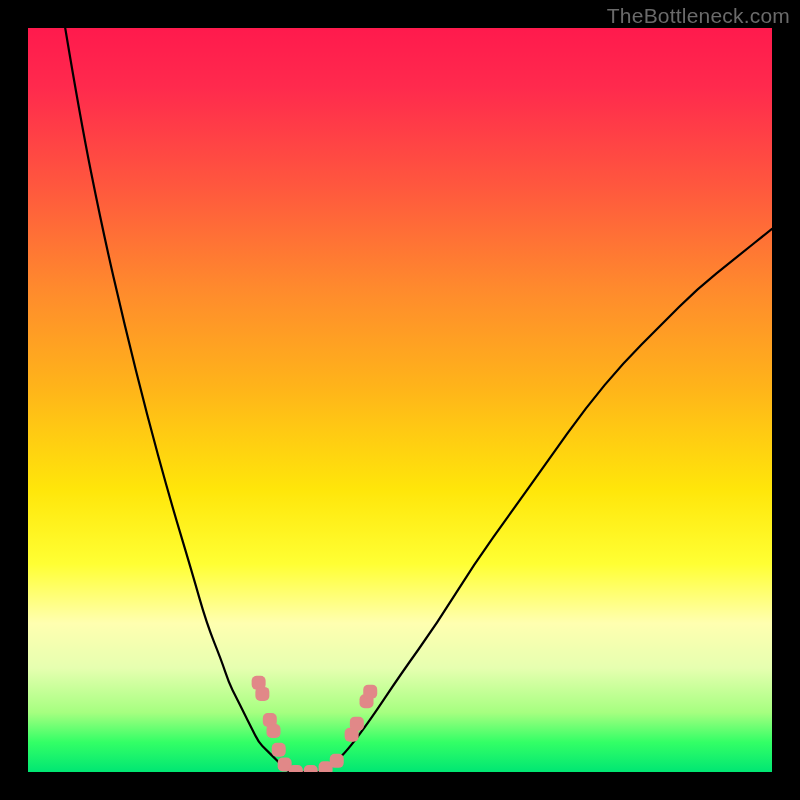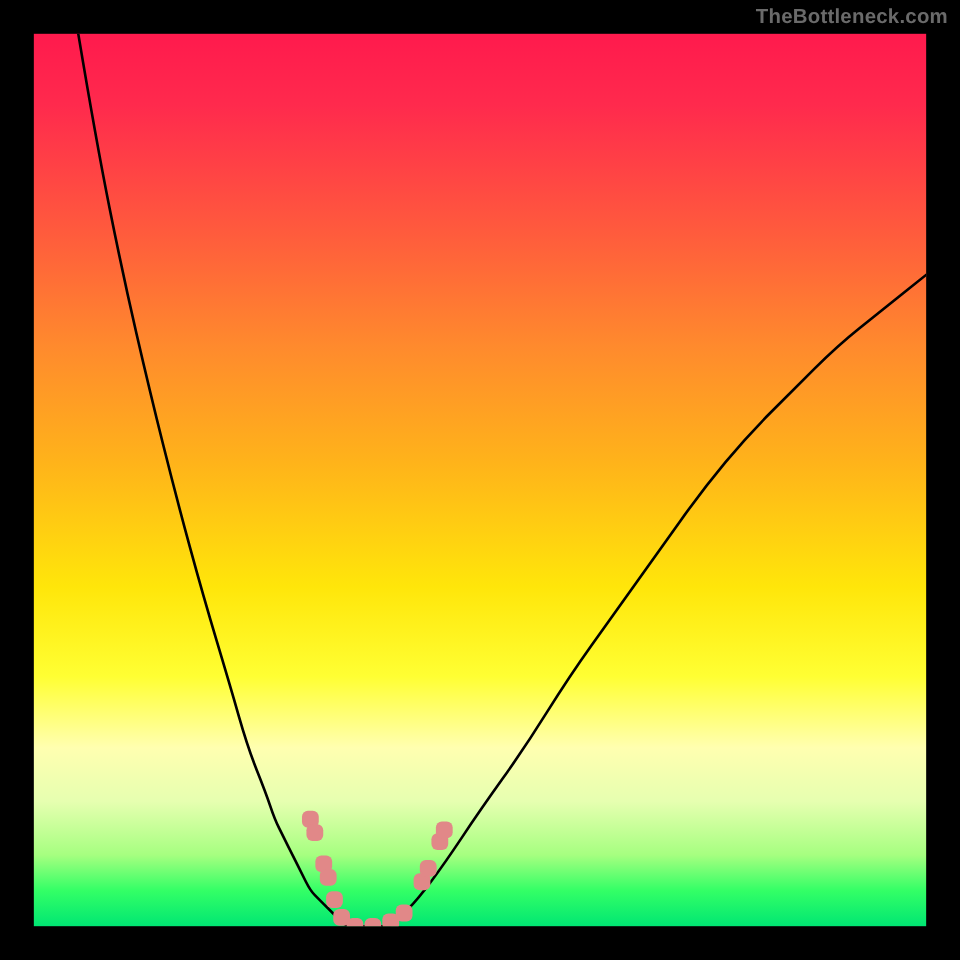--- a/index.html
+++ b/index.html
@@ -44,22 +44,22 @@
       #a6ff80 92%,
       #33ff66 96%,
       #00e673 100%
     );
   }
   .watermark {
     position: absolute;
     top: 4px;
     right: 10px;
     color: #6a6a6a;
-    font-size: 17px;
-    font-weight: 700;
+    font-size: 21px;
+    font-weight: 400;
     letter-spacing: 0.2px;
     user-select: none;
     margin-left: 42px;
   }
   svg.curve {
     position: absolute;
     inset: 0;
     width: 100%;
     height: 100%;
   }

